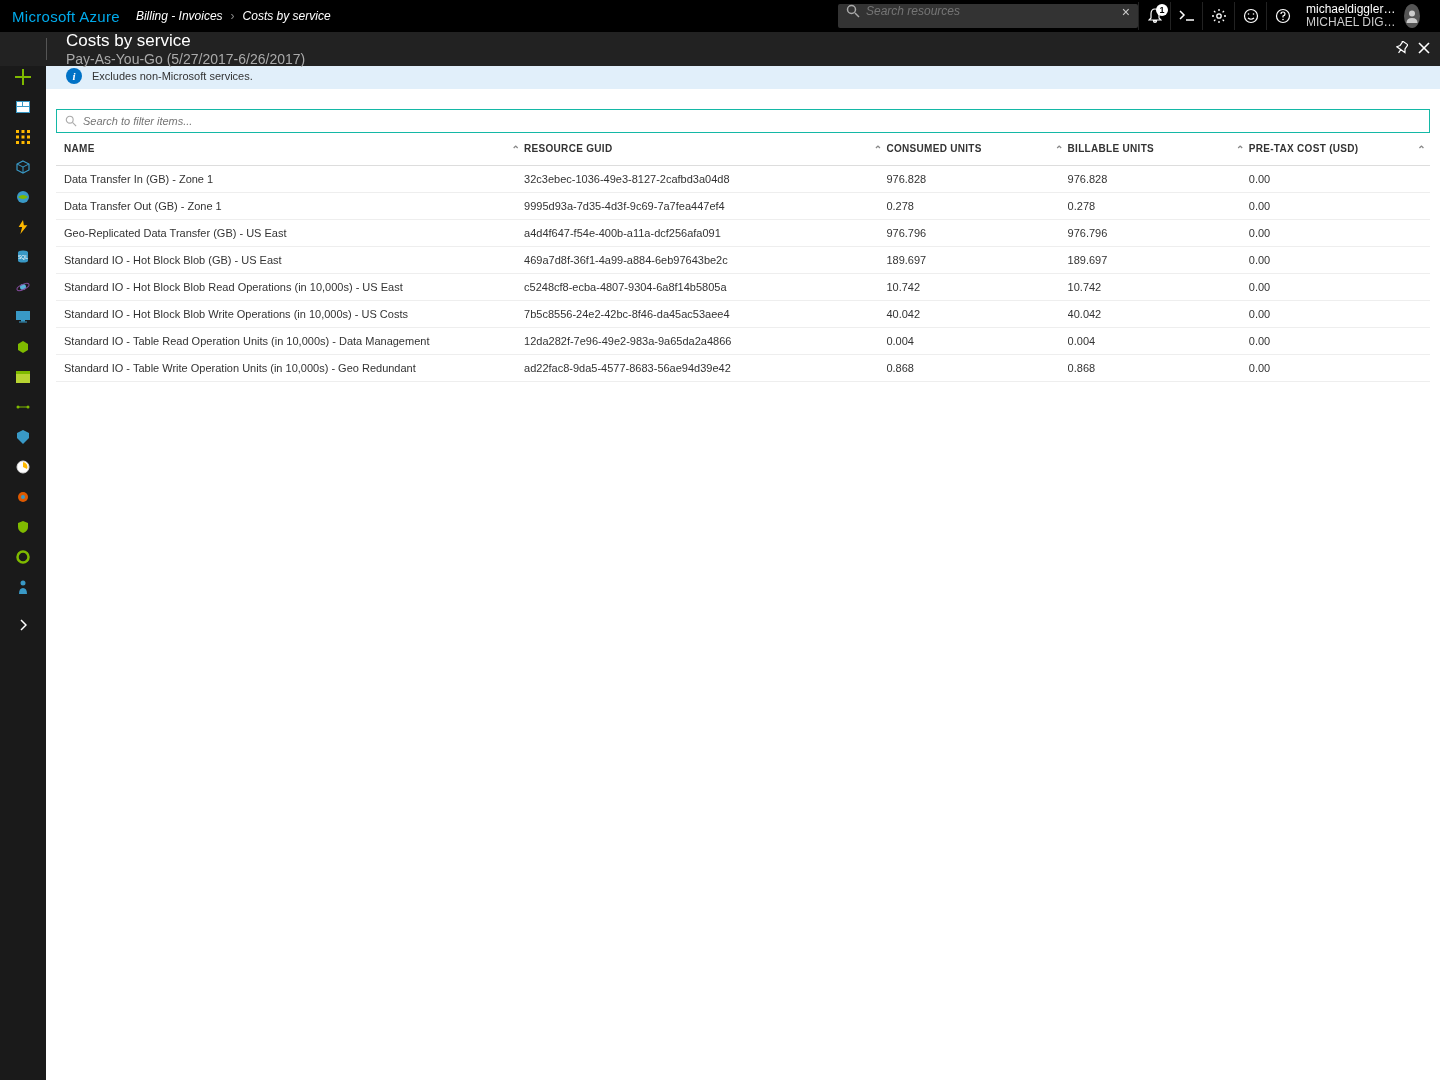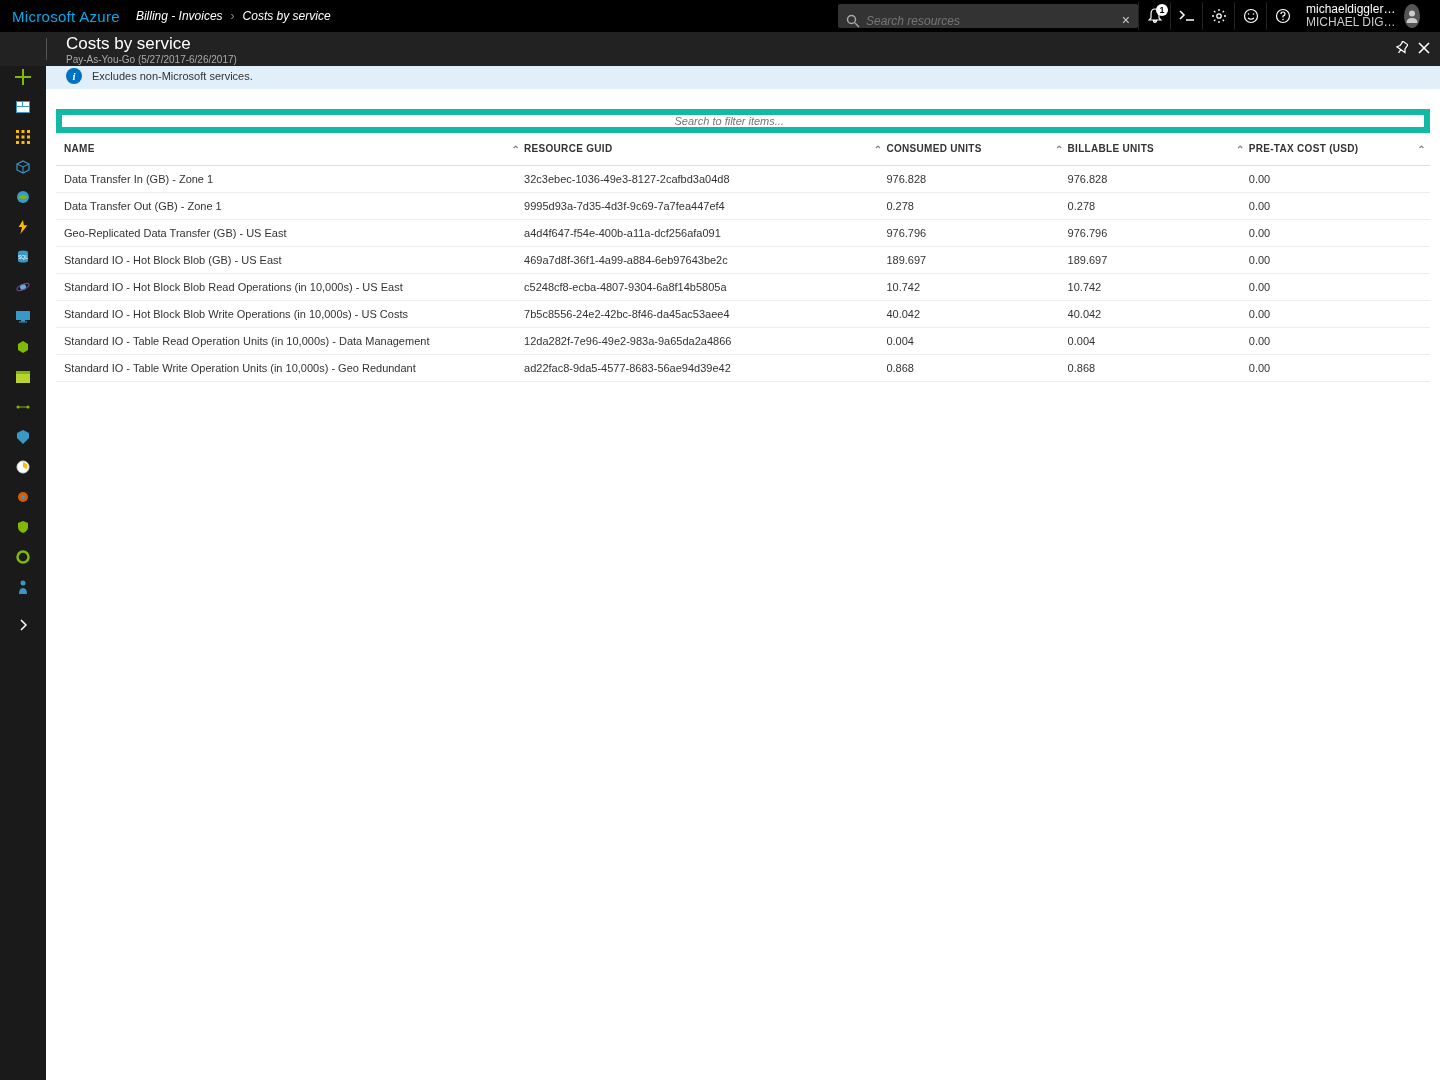--- a/index.html
+++ b/index.html
@@ -4,56 +4,56 @@
 <style>
 * { margin: 0; padding: 0; box-sizing: border-box; }
 html, body { width: 1440px; height: 1080px; font-family: "Segoe UI", Arial, sans-serif; font-size: 12px; background: #fff; overflow: hidden; }
 
 
 .topbar { height: 32px; background: #000; display: flex; align-items: center; color: #fff; padding: 0 12px; }
 .brand { color: #00abec; font-size: 15px; font-weight: 400; margin-right: 16px; letter-spacing: 0.3px; white-space: nowrap; }
 .breadcrumbs { display: flex; align-items: center; font-size: 12px; }
 .breadcrumbs a { color: #fff; text-decoration: none; font-style: italic; }
 .bc-sep { margin: 0 8px; color: #888; }
-.searchwrap { margin-left: auto; width: 300px; height: 24px; background: #333; border-radius: 2px; display: flex; align-items: flex-end; padding: 0 8px; }
+.searchwrap { margin-left: auto; width: 300px; height: 24px; background: #333; border-radius: 2px; display: flex; align-items: flex-start; padding: 0 8px; }
 .searchwrap svg { fill: #888; flex-shrink: 0; }
 .searchwrap input { flex: 1; background: transparent; border: none; outline: none; color: #ccc; font-style: italic; font-size: 12px; margin-left: 6px; }
 .searchwrap .clear { color: #ccc; font-size: 14px; cursor: pointer; }
 .topactions { display: flex; align-items: center; height: 100%; }
 .topactions .cell { width: 32px; height: 28px; display: flex; align-items: center; justify-content: center; border-left: 1px solid #222; cursor: pointer; }
 .topactions svg { fill: #fff; }
 .bell { position: relative; }
 .bell .badge { position: absolute; top: 2px; right: 2px; width: 12px; height: 12px; border-radius: 50%; background: #fff; color: #000; font-size: 9px; font-weight: bold; display: flex; align-items: center; justify-content: center; }
 .userblock { display: flex; align-items: center; padding: 0 8px; max-width: 130px; }
 .usertext { font-size: 12px; line-height: 1.1; text-align: right; margin-right: 6px; overflow: hidden; white-space: nowrap; }
 .usertext .line1 { overflow: hidden; text-overflow: ellipsis; }
 .usertext .line2 { color: #ccc; text-overflow: ellipsis; overflow: hidden; }
 .avatar { width: 24px; height: 24px; border-radius: 50%; background: #555; display: flex; align-items: center; justify-content: center; }
 
 
 .titlebar { height: 34px; background: #222; display: flex; align-items: center; padding-left: 46px; padding-right: 10px; position: relative; }
 .titlebar .sep { position: absolute; left: 46px; top: 6px; bottom: 6px; width: 1px; background: #555; }
 .titletext { margin-left: 20px; }
 .titletext .title { color: #fff; font-size: 17px; font-weight: 300; }
-.titletext .sub { color: #aaa; font-size: 10px; }
+.titletext .sub { color: #aaa; font-size: 14px; }
 .titlebar .ticons { margin-left: auto; display: flex; gap: 10px; }
 .titlebar .ticons span { color: #fff; font-size: 14px; cursor: pointer; }
 
 
 .leftrail { position: absolute; top: 0; left: 0; width: 46px; height: 1080px; background: #1a1a1a; display: flex; flex-direction: column; align-items: center; padding-top: 28px; z-index: 1; }
 .leftrail .menu { height: 34px; display: flex; align-items: center; justify-content: center; width: 100%; }
 .leftrail .icn { width: 46px; height: 30px; display: flex; align-items: center; justify-content: center; cursor: pointer; }
 .leftrail .chev { margin-top: 8px; }
 
 
 .content { position: absolute; top: 62px; left: 46px; right: 0; bottom: 0; background: #fff; }
 .infobar { background: #e1effa; height: 27px; display: flex; align-items: center; padding: 0 12px 0 20px; font-size: 11px; color: #333; }
 .infobar .iicon { width: 16px; height: 16px; border-radius: 50%; background: #0072c6; color: #fff; display: inline-flex; align-items: center; justify-content: center; font-style: italic; font-weight: bold; font-size: 11px; font-family: Georgia, serif; margin-right: 10px; }
 .tablewrap { padding: 20px 10px 0 10px; }
-.filterbox { width: 100%; border: 6px solid #14b8a6; height: 24px; display: flex; align-items: center; padding: 0 8px; flex-direction: column; }
+.filterbox { width: 100%; border: 1px solid #14b8a6; height: 24px; display: flex; align-items: center; padding: 0 8px; }
 .filterbox svg { fill: #999; }
 .filterbox input { flex: 1; border: none; outline: none; font-style: italic; font-size: 11px; color: #555; margin-left: 6px; }
 table { width: 100%; border-collapse: collapse; margin-top: 0; table-layout: fixed; }
 th { font-size: 10px; text-align: left; color: #333; font-weight: 600; letter-spacing: 0.3px; height: 32px; border-bottom: 1px solid #ddd; position: relative; padding-right: 18px; }
 th .sort { position: absolute; right: 4px; top: 50%; transform: translateY(-50%); color: #888; font-size: 10px; }
 td { font-size: 11px; color: #333; height: 27px; border-bottom: 1px solid #eee; white-space: nowrap; overflow: hidden; text-overflow: ellipsis; }
 .col-name  { width: 31%; padding-left: 8px; }
 .col-guid  { width: 24%; }
 .col-cons  { width: 12%; }
 .col-bill  { width: 12%; }

